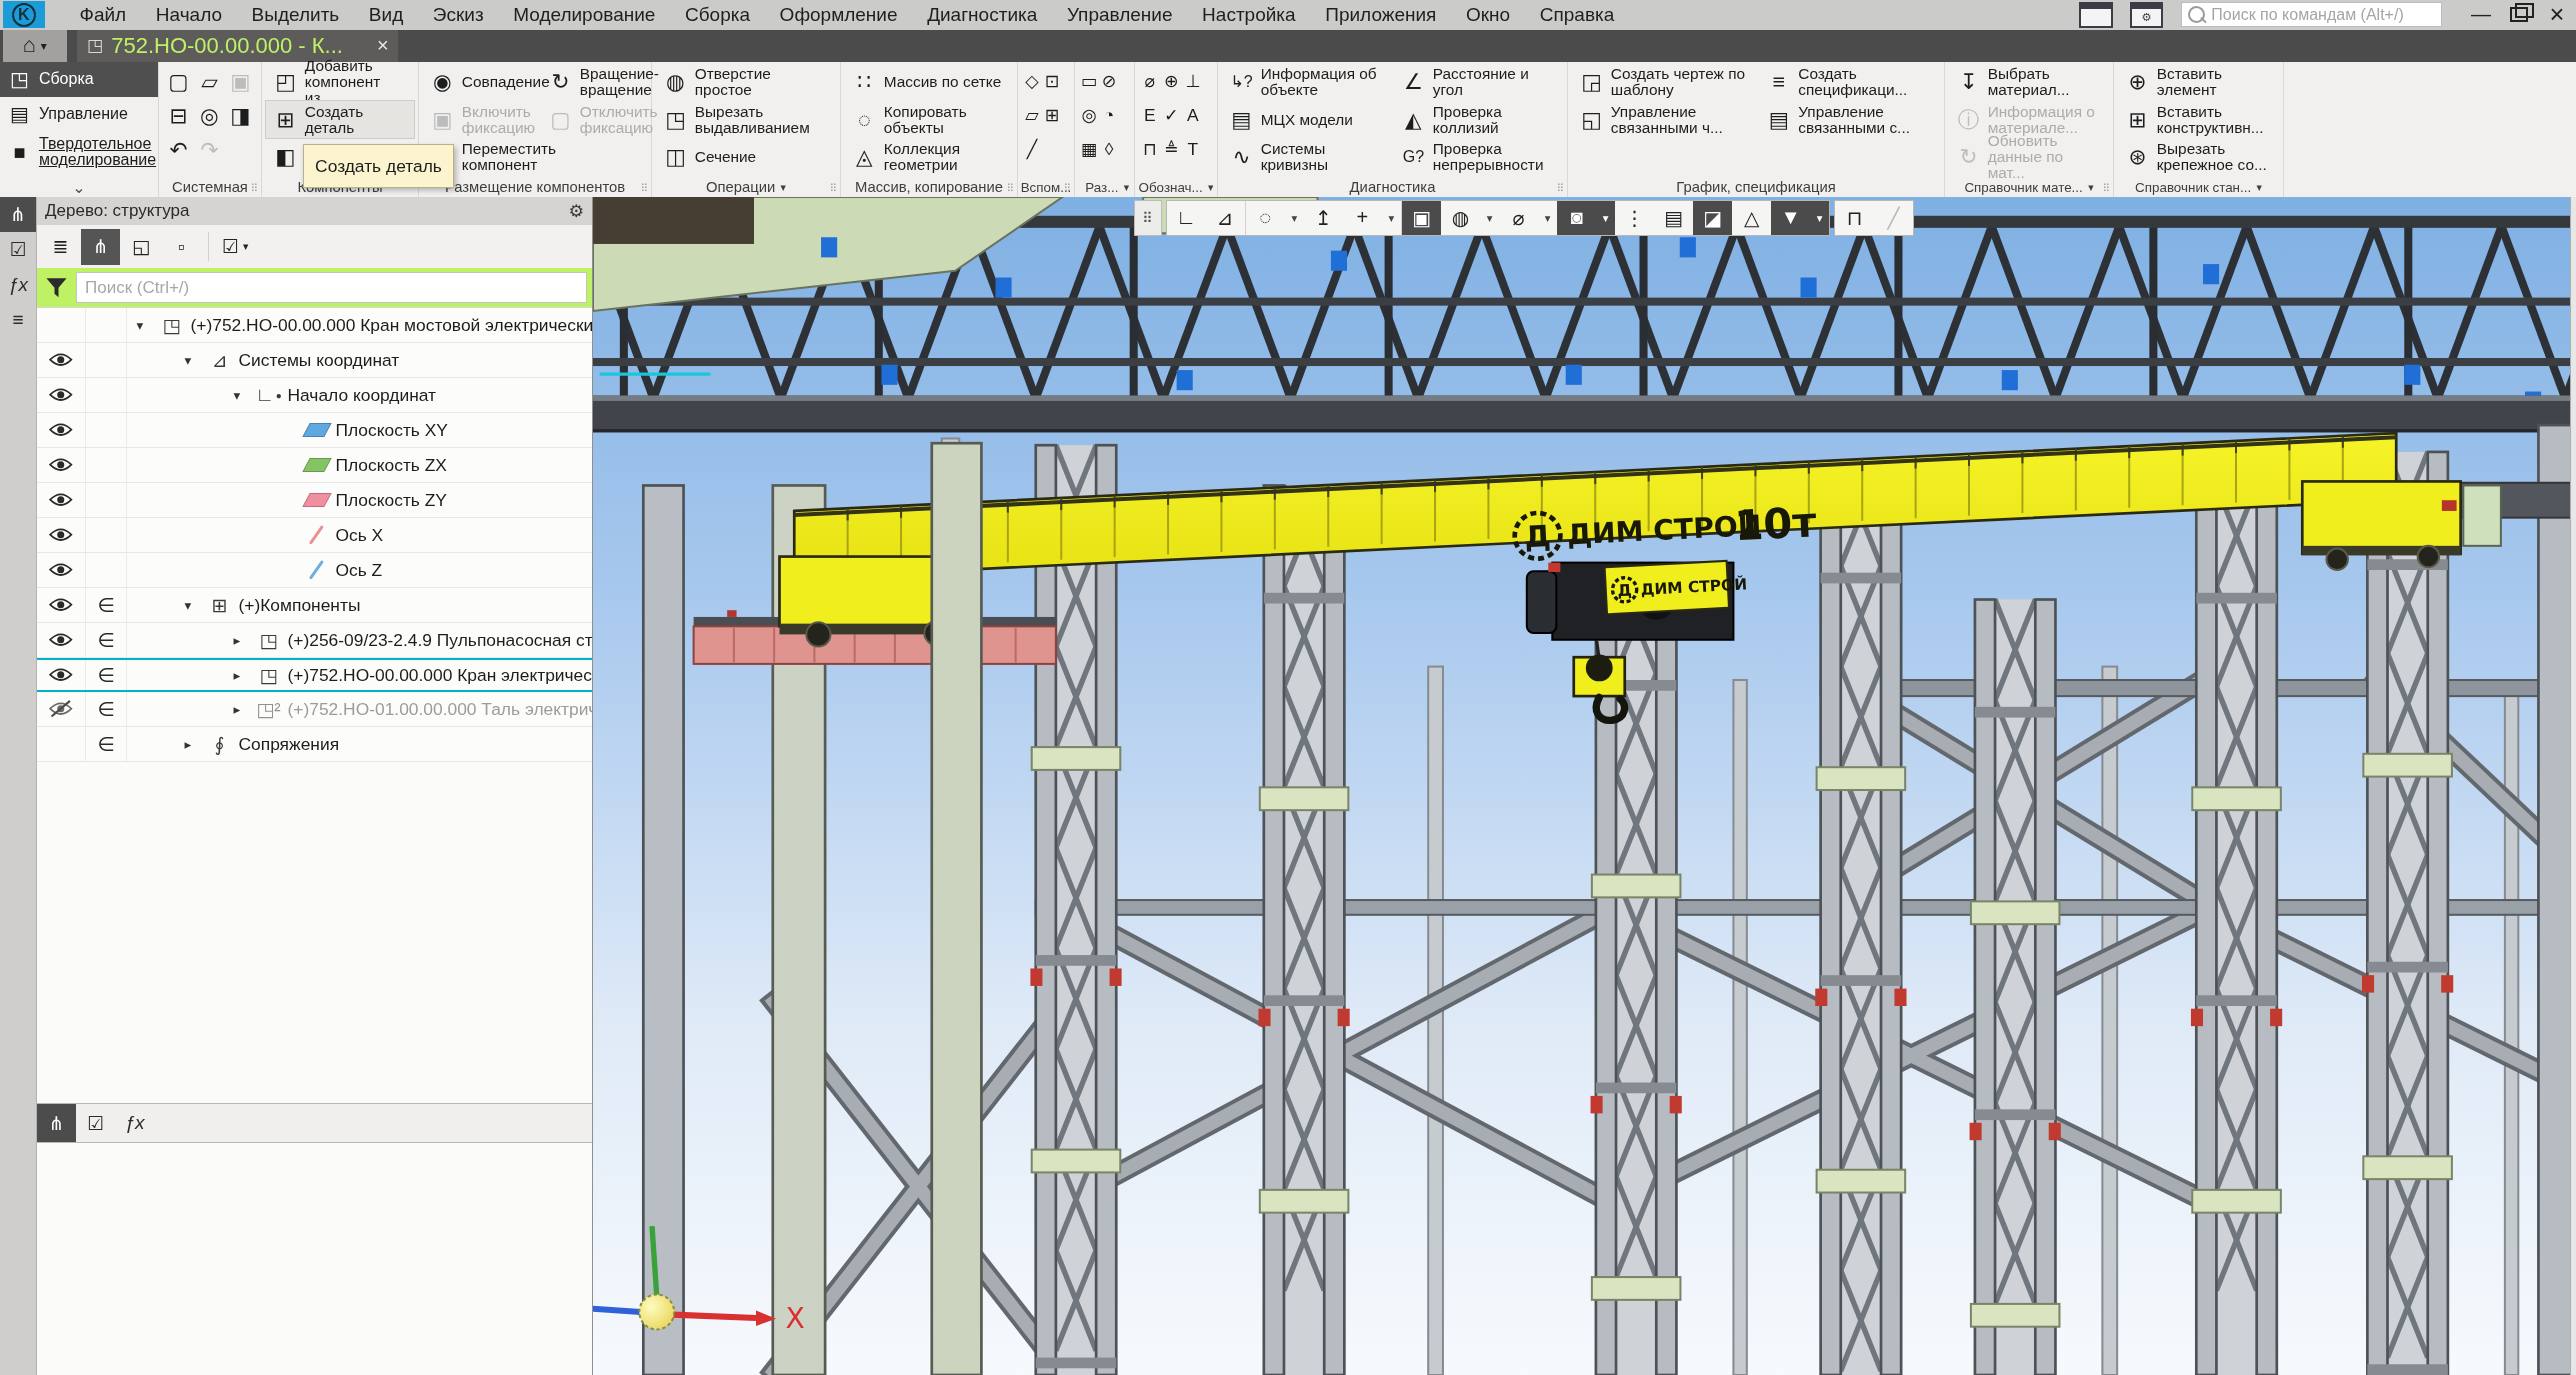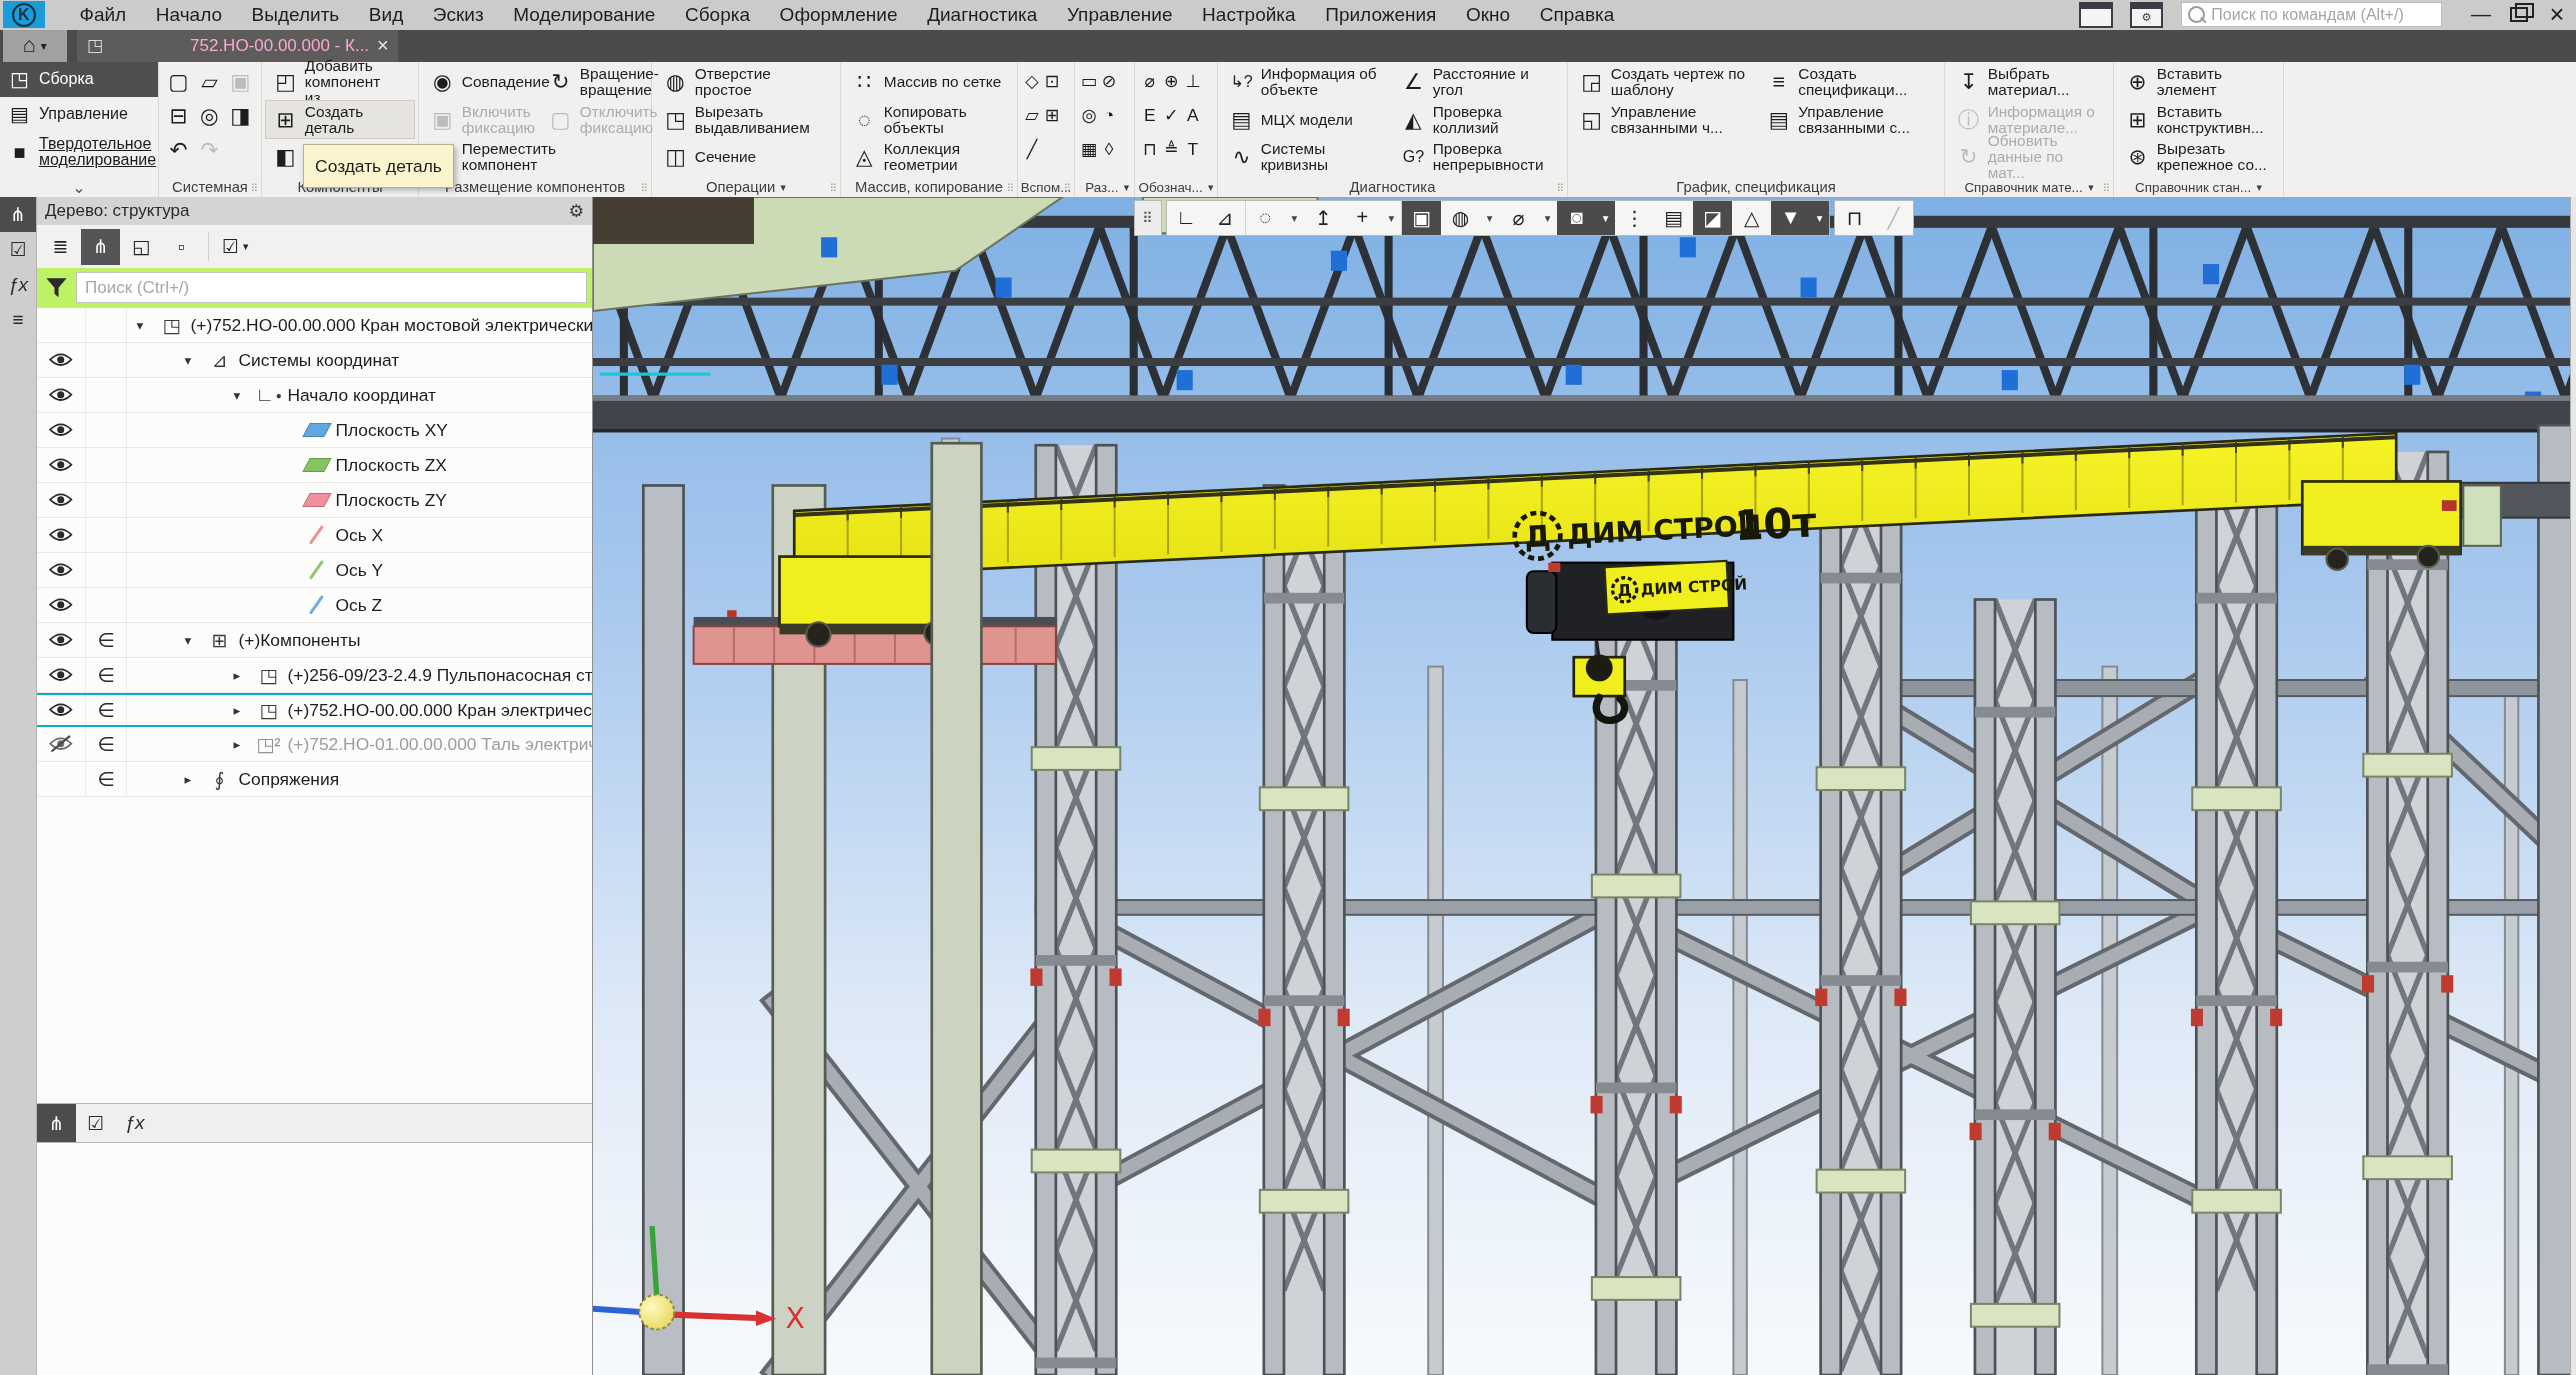--- a/index.html
+++ b/index.html
@@ -27,21 +27,21 @@
   .winbtn{width:38px;height:29px;display:flex;align-items:center;justify-content:center;font-size:20px;color:#222;}
   .winbtn .restore{width:14.8px;height:11.4px;border:2px solid #222;position:relative;background:transparent;}
   .winbtn .restore::before{content:"";position:absolute;left:3.4px;top:-6px;width:14.8px;height:11.4px;border:2px solid #222;}
 
   
   #tabrow{position:absolute;left:0;top:29.5px;width:2576px;height:32px;background:#4b4b4b;display:flex;align-items:stretch;}
   #homebtn{width:64px;margin-left:2.7px;background:#a3a19f;display:flex;align-items:center;justify-content:center;gap:5.4px;color:#222;}
   #homebtn .hg{font-size:21.5px;}  #homebtn .hc{font-size:12px;}
   #doctab{width:302px;margin-left:10.7px;background:#5d5c5b;display:flex;align-items:center;padding:0 9.4px;gap:8px;}
   #doctab .dticon{color:#d8d8d8;font-size:17.4px;}
-  #doctab .dtlabel{color:#f9a8d4;font-size:17px;white-space:nowrap;overflow:hidden;flex:1;text-align:right;}
+  #doctab .dtlabel{color:#bef264;font-size:22px;white-space:nowrap;overflow:hidden;flex:1;}
   #doctab .dtclose{color:#e8e8e8;font-size:20px;}
 
   
   #ribbon{position:absolute;left:0;top:62px;width:2576px;height:136px;background:#f1f0ef;
     border-bottom:1.3px solid #b3b1af;display:flex;align-items:stretch;}
   .rib-sec{position:relative;border-right:1.3px solid #dad8d6;display:flex;flex-direction:column;flex:0 0 auto;}
   .rib-body{flex:1;display:flex;padding:1.3px 4px 0 4px;}
   .rgl{height:21.5px;display:flex;align-items:center;justify-content:center;gap:5.4px;color:#3e3e3e;font-size:14.8px;position:relative;}
   .rgl .grip{position:absolute;right:2.7px;bottom:2.7px;color:#a8a6a3;font-size:10.7px;}
   .rgl .caret{font-size:10.7px;color:#3e3e3e;}
@@ -591,35 +591,20 @@
                 <circle cx="18" cy="12" r="5" fill="#2a2a2a"></circle>
               </svg>
             </span>
             <span class="linkc"></span>
             <span style="width:145px;min-width:145px;"></span>
             <span class="tarrow"></span>
             <span class="ticon">
               <i class="ax" style="background:#ef9090"></i>
             </span>
             <span class="tlabel">Ось X</span>
-          </div>
-          <div class="trow">
-            <span class="eyec">
-              <svg class="eyesvg" viewBox="0 0 36 24">
-                <path d="M3 12 Q18 -3 33 12 Q18 27 3 12 Z" fill="none" stroke="#2a2a2a" stroke-width="2.4"></path>
-                <circle cx="18" cy="12" r="5" fill="#2a2a2a"></circle>
-              </svg>
-            </span>
-            <span class="linkc"></span>
-            <span style="width:145px;min-width:145px;"></span>
-            <span class="tarrow"></span>
-            <span class="ticon">
-              <i class="ax" style="background:#8fc871"></i>
-            </span>
-            <span class="tlabel">Ось Y</span>
           </div>
           <div class="trow">
             <span class="eyec">
               <svg class="eyesvg" viewBox="0 0 36 24">
                 <path d="M3 12 Q18 -3 33 12 Q18 27 3 12 Z" fill="none" stroke="#2a2a2a" stroke-width="2.4"></path>
                 <circle cx="18" cy="12" r="5" fill="#2a2a2a"></circle>
               </svg>
             </span>
             <span class="linkc"></span>
             <span style="width:145px;min-width:145px;"></span>

